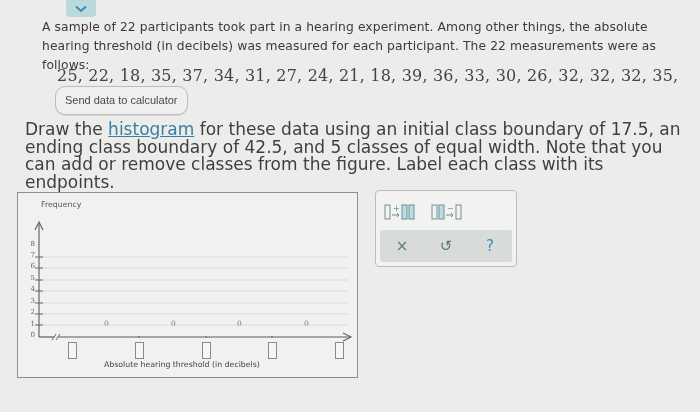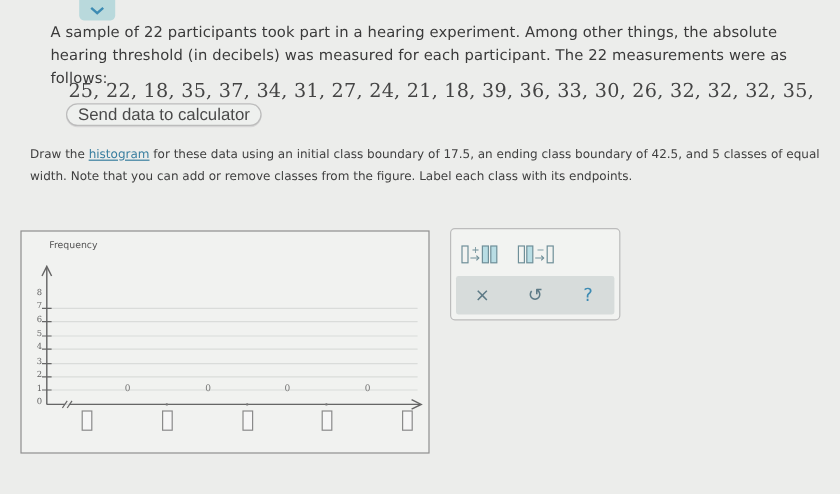--- a/index.html
+++ b/index.html
@@ -20,28 +20,28 @@
     .intro {
       position: absolute; left: 42px; top: 18px; width: 650px;
       font-size: 12.3px; line-height: 19px; letter-spacing: 0.1px;
     }
     .data-list {
       position: absolute; left: 57px; top: 66px;
       font-family: "DejaVu Serif", serif; font-size: 16px; color: #444;
       letter-spacing: 0.2px;
     }
     .send-btn {
-      position: absolute; left: 55px; top: 86px; height: 19px; padding: 0 9px;
+      position: absolute; left: 55px; top: 86px; height: 29px; padding: 0 9px;
       border: 1px solid #bcbcbc; border-radius: 10px; background: #eef0ee;
-      font-size: 14px; color: #4a4a4a; line-height: 17px; cursor: pointer;
+      font-size: 11px; color: #4a4a4a; line-height: 17px; cursor: pointer;
       box-shadow: 0 1px 0 #d6d6d6;
     }
     .instructions {
       position: absolute; left: 25px; top: 121px; width: 664px;
-      font-size: 10px; line-height: 17.5px; color: #3f3f3f;
+      font-size: 17px; line-height: 17.5px; color: #3f3f3f;
     }
     .instructions .link { color: #3a7fa0; text-decoration: underline; cursor: pointer; }
     .graph-box {
       position: absolute; left: 17px; top: 192px; width: 341px; height: 186px;
       border: 1.5px solid #8e8e8e; background: #f1f2f0;
     }
     .graph-box svg { position: absolute; left: 0; top: 0; }
     .freq-label {
       position: absolute; left: 11px; top: 7px; font-size: 7.8px; color: #555; padding-left: 12px;
     }
@@ -146,20 +146,21 @@
   <div class="zero-label" style="left:153px; top:126px">0</div>
   <div class="zero-label" style="left:219px; top:126px">0</div>
   <div class="zero-label" style="left:286px; top:126px">0</div>
 
   <div class="endpoint-input" style="left:50px; top:149px"></div>
   <div class="endpoint-input" style="left:117px; top:149px"></div>
   <div class="endpoint-input" style="left:184px; top:149px"></div>
   <div class="endpoint-input" style="left:250px; top:149px"></div>
   <div class="endpoint-input" style="left:317px; top:149px"></div>
 
+  <div class="x-label">Absolute hearing threshold (in decibels)</div>
 </div>
 
 <div class="tool-panel">
   <div class="tool-top">
     <svg class="tool-icon" style="left:8px" width="36" height="18">
       <rect x="1" y="2" width="5" height="14" fill="none" stroke="#6f8f99" stroke-width="1"></rect>
       <text x="9" y="8" font-size="8" fill="#6f8f99" font-family="DejaVu Sans, sans-serif">+</text>
       <line x1="8" y1="12" x2="15" y2="12" stroke="#6f8f99" stroke-width="1"></line>
       <polyline points="13,10 15,12 13,14" fill="none" stroke="#6f8f99" stroke-width="1"></polyline>
       <rect x="18" y="2" width="5" height="14" fill="#b9dde4" stroke="#6f8f99" stroke-width="1"></rect>

